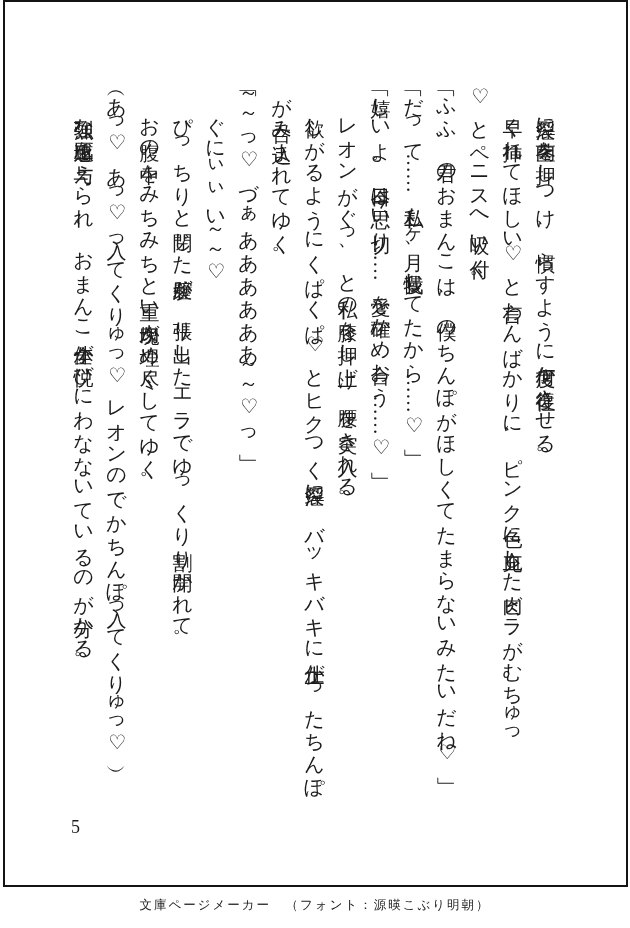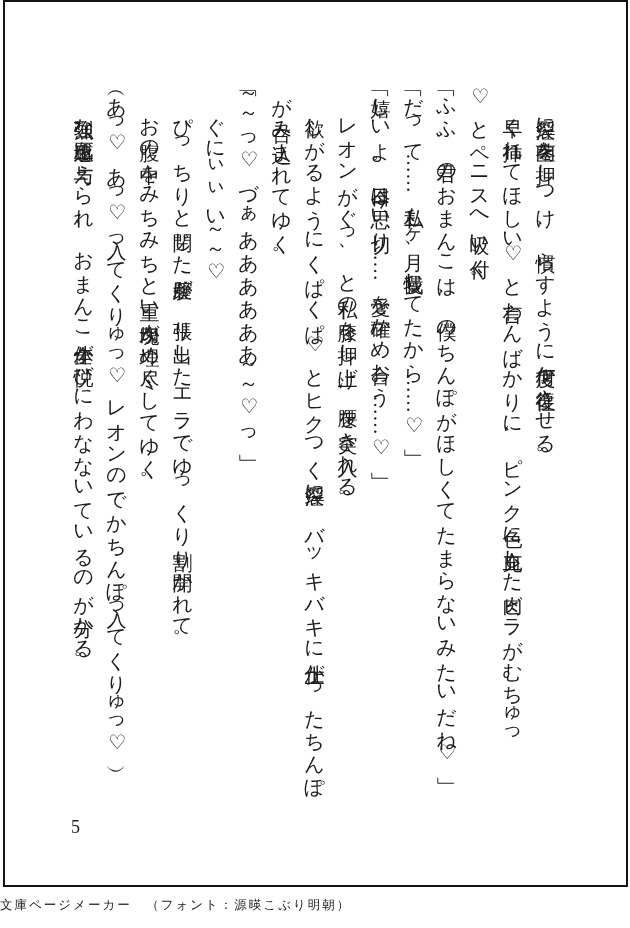--- a/index.html
+++ b/index.html
@@ -46,20 +46,21 @@
     left: 71px;
     top: 818px;
     font-size: 18px;
     line-height: 18px;
   }
   .footer {
     position: absolute;
     left: 0;
     top: 897px;
     width: 630px;
+    text-align: center;
     font-size: 12.5px;
     letter-spacing: 2px;
     color: #222222;
   }
 </style>
 </head>
 <body>
 
 <div class="page">
 

